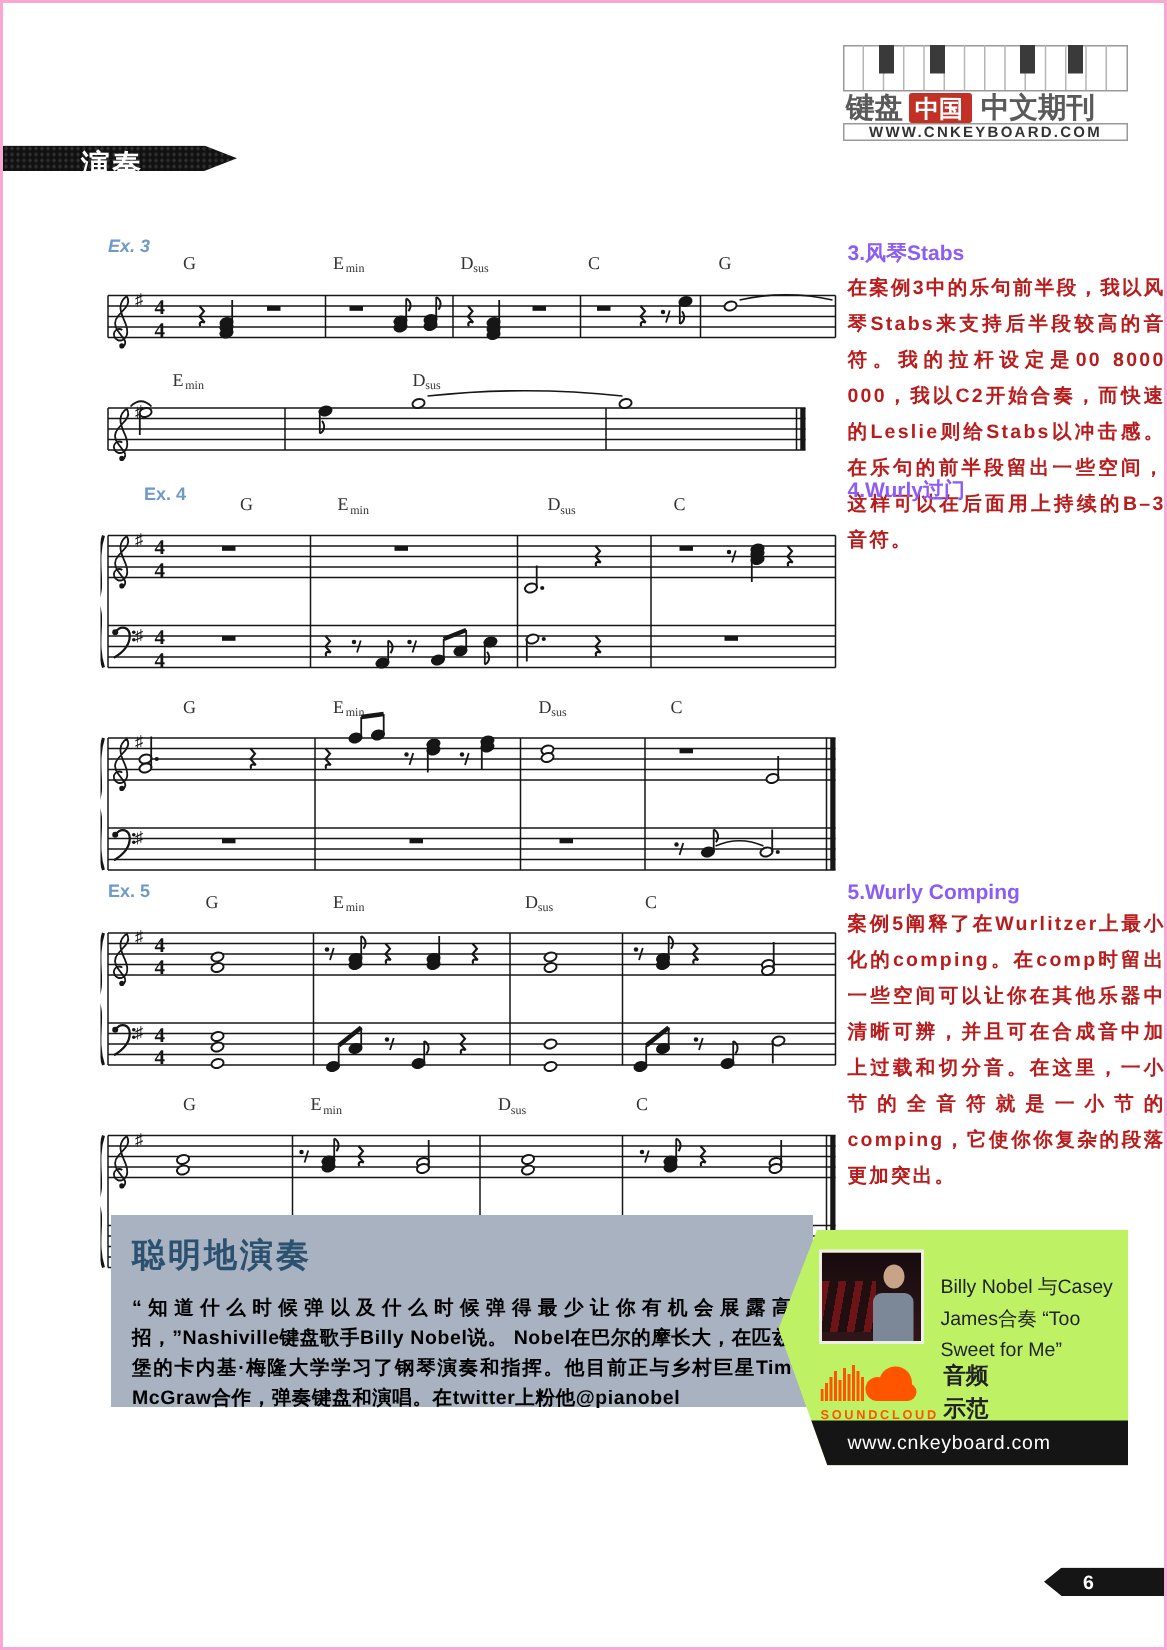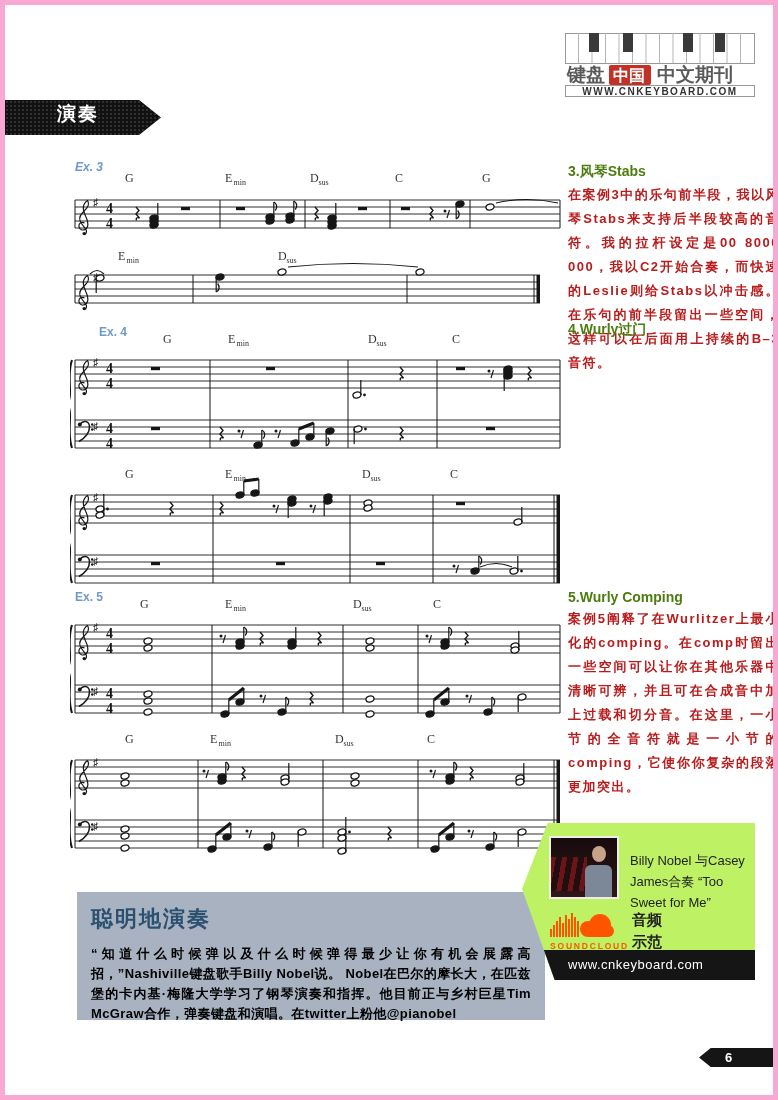--- a/index.html
+++ b/index.html
@@ -1,36 +1,36 @@
 <!DOCTYPE html>
 <html><head>
 <meta charset="utf-8">
 <style>
   html,body{margin:0;padding:0;background:#fff;}
   .page{position:relative;width:778px;height:1100px;background:#fff;
-        border:5px solid #f9a8d4;box-sizing:border-box;overflow:hidden;
+        border:2px solid #f9a8d4;box-sizing:border-box;overflow:hidden;
         font-family:"Liberation Sans",sans-serif;}
   
-  .perf-banner{position:absolute;left:0;top:95px;width:156px;height:35px;
+  .perf-banner{position:absolute;left:0;top:95px;width:156px;height:17px;
         background:#111 radial-gradient(circle,rgba(255,255,255,.13) 1px,transparent 1.2px);
         background-size:4px 4px;
         clip-path:polygon(0 0,86% 0,100% 50%,86% 100%,0 100%);
         color:#fff;font-weight:bold;font-size:19px;line-height:27px;
         padding-left:52px;box-sizing:border-box;letter-spacing:2px;}
   
   .ex-label{position:absolute;color:#6e9ac9;font-size:12px;font-weight:bold;}
   .score{position:absolute;}
   
   .articles{position:absolute;left:563px;top:0;width:212px;}
   .article{position:absolute;left:0;width:212px;}
-  .article h3{margin:0 0 2px 0;font-size:14px;color:#4d7c0f;font-weight:bold;}
+  .article h3{margin:0 0 2px 0;font-size:14px;color:#8b5cf6;font-weight:bold;}
   .article p{margin:0;font-size:13px;line-height:24px;font-weight:bold;color:#b91c1c;
         text-align:justify;letter-spacing:1.5px;}
   
-  .smartbox{position:absolute;left:72px;top:887px;width:468px;height:128px;
+  .smartbox{position:absolute;left:72px;top:808px;width:468px;height:128px;
         background:#a8b2c1;box-sizing:border-box;padding:10px 14px;}
   .smartbox h2{margin:2px 0 10px 0;font-size:22px;color:#2c5170;font-weight:bold;letter-spacing:2px;}
   .smartbox p{margin:0;font-size:13px;line-height:20px;font-weight:bold;color:#000000;
         letter-spacing:0.4px;text-align:justify;}
   
   .media-panel{position:absolute;left:517px;top:818px;width:233px;height:157px;
         background:#bef264;
         clip-path:polygon(11% 0,100% 0,100% 100%,14% 100%,0 42%);}
   .photo{position:absolute;left:27px;top:13px;width:70px;height:63px;
         border:2px solid #efede8;box-sizing:border-box;overflow:hidden;

